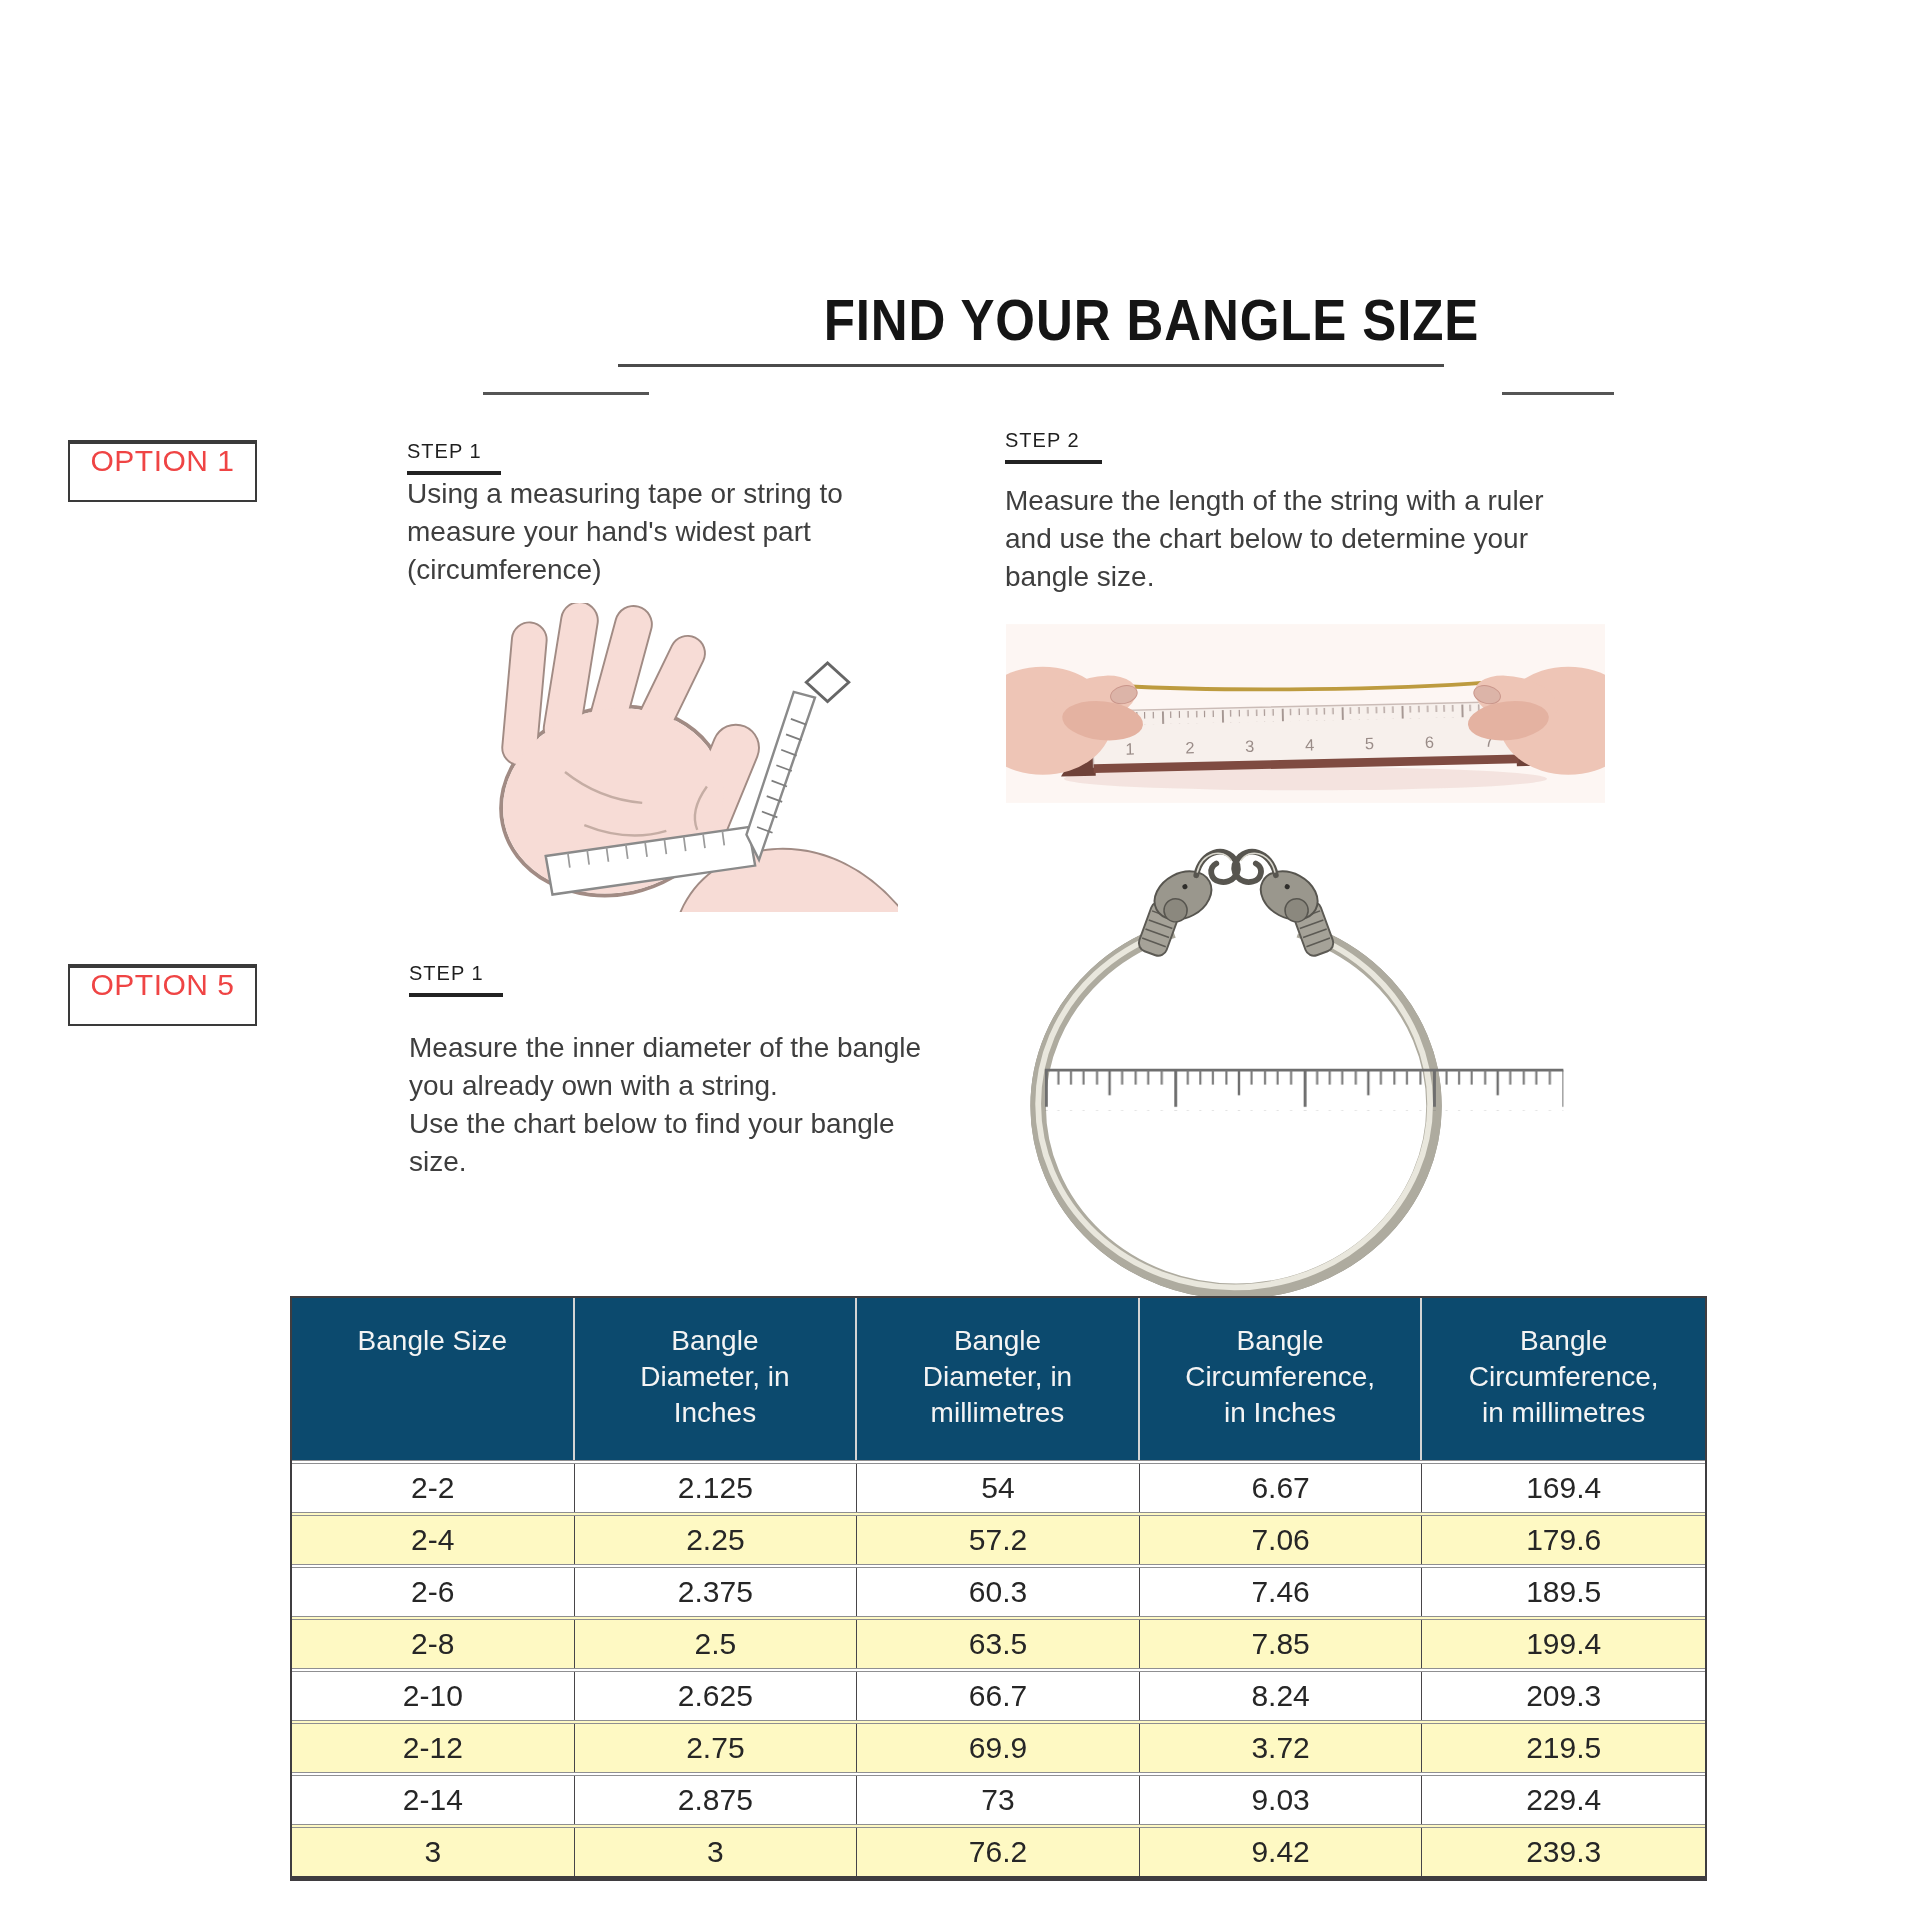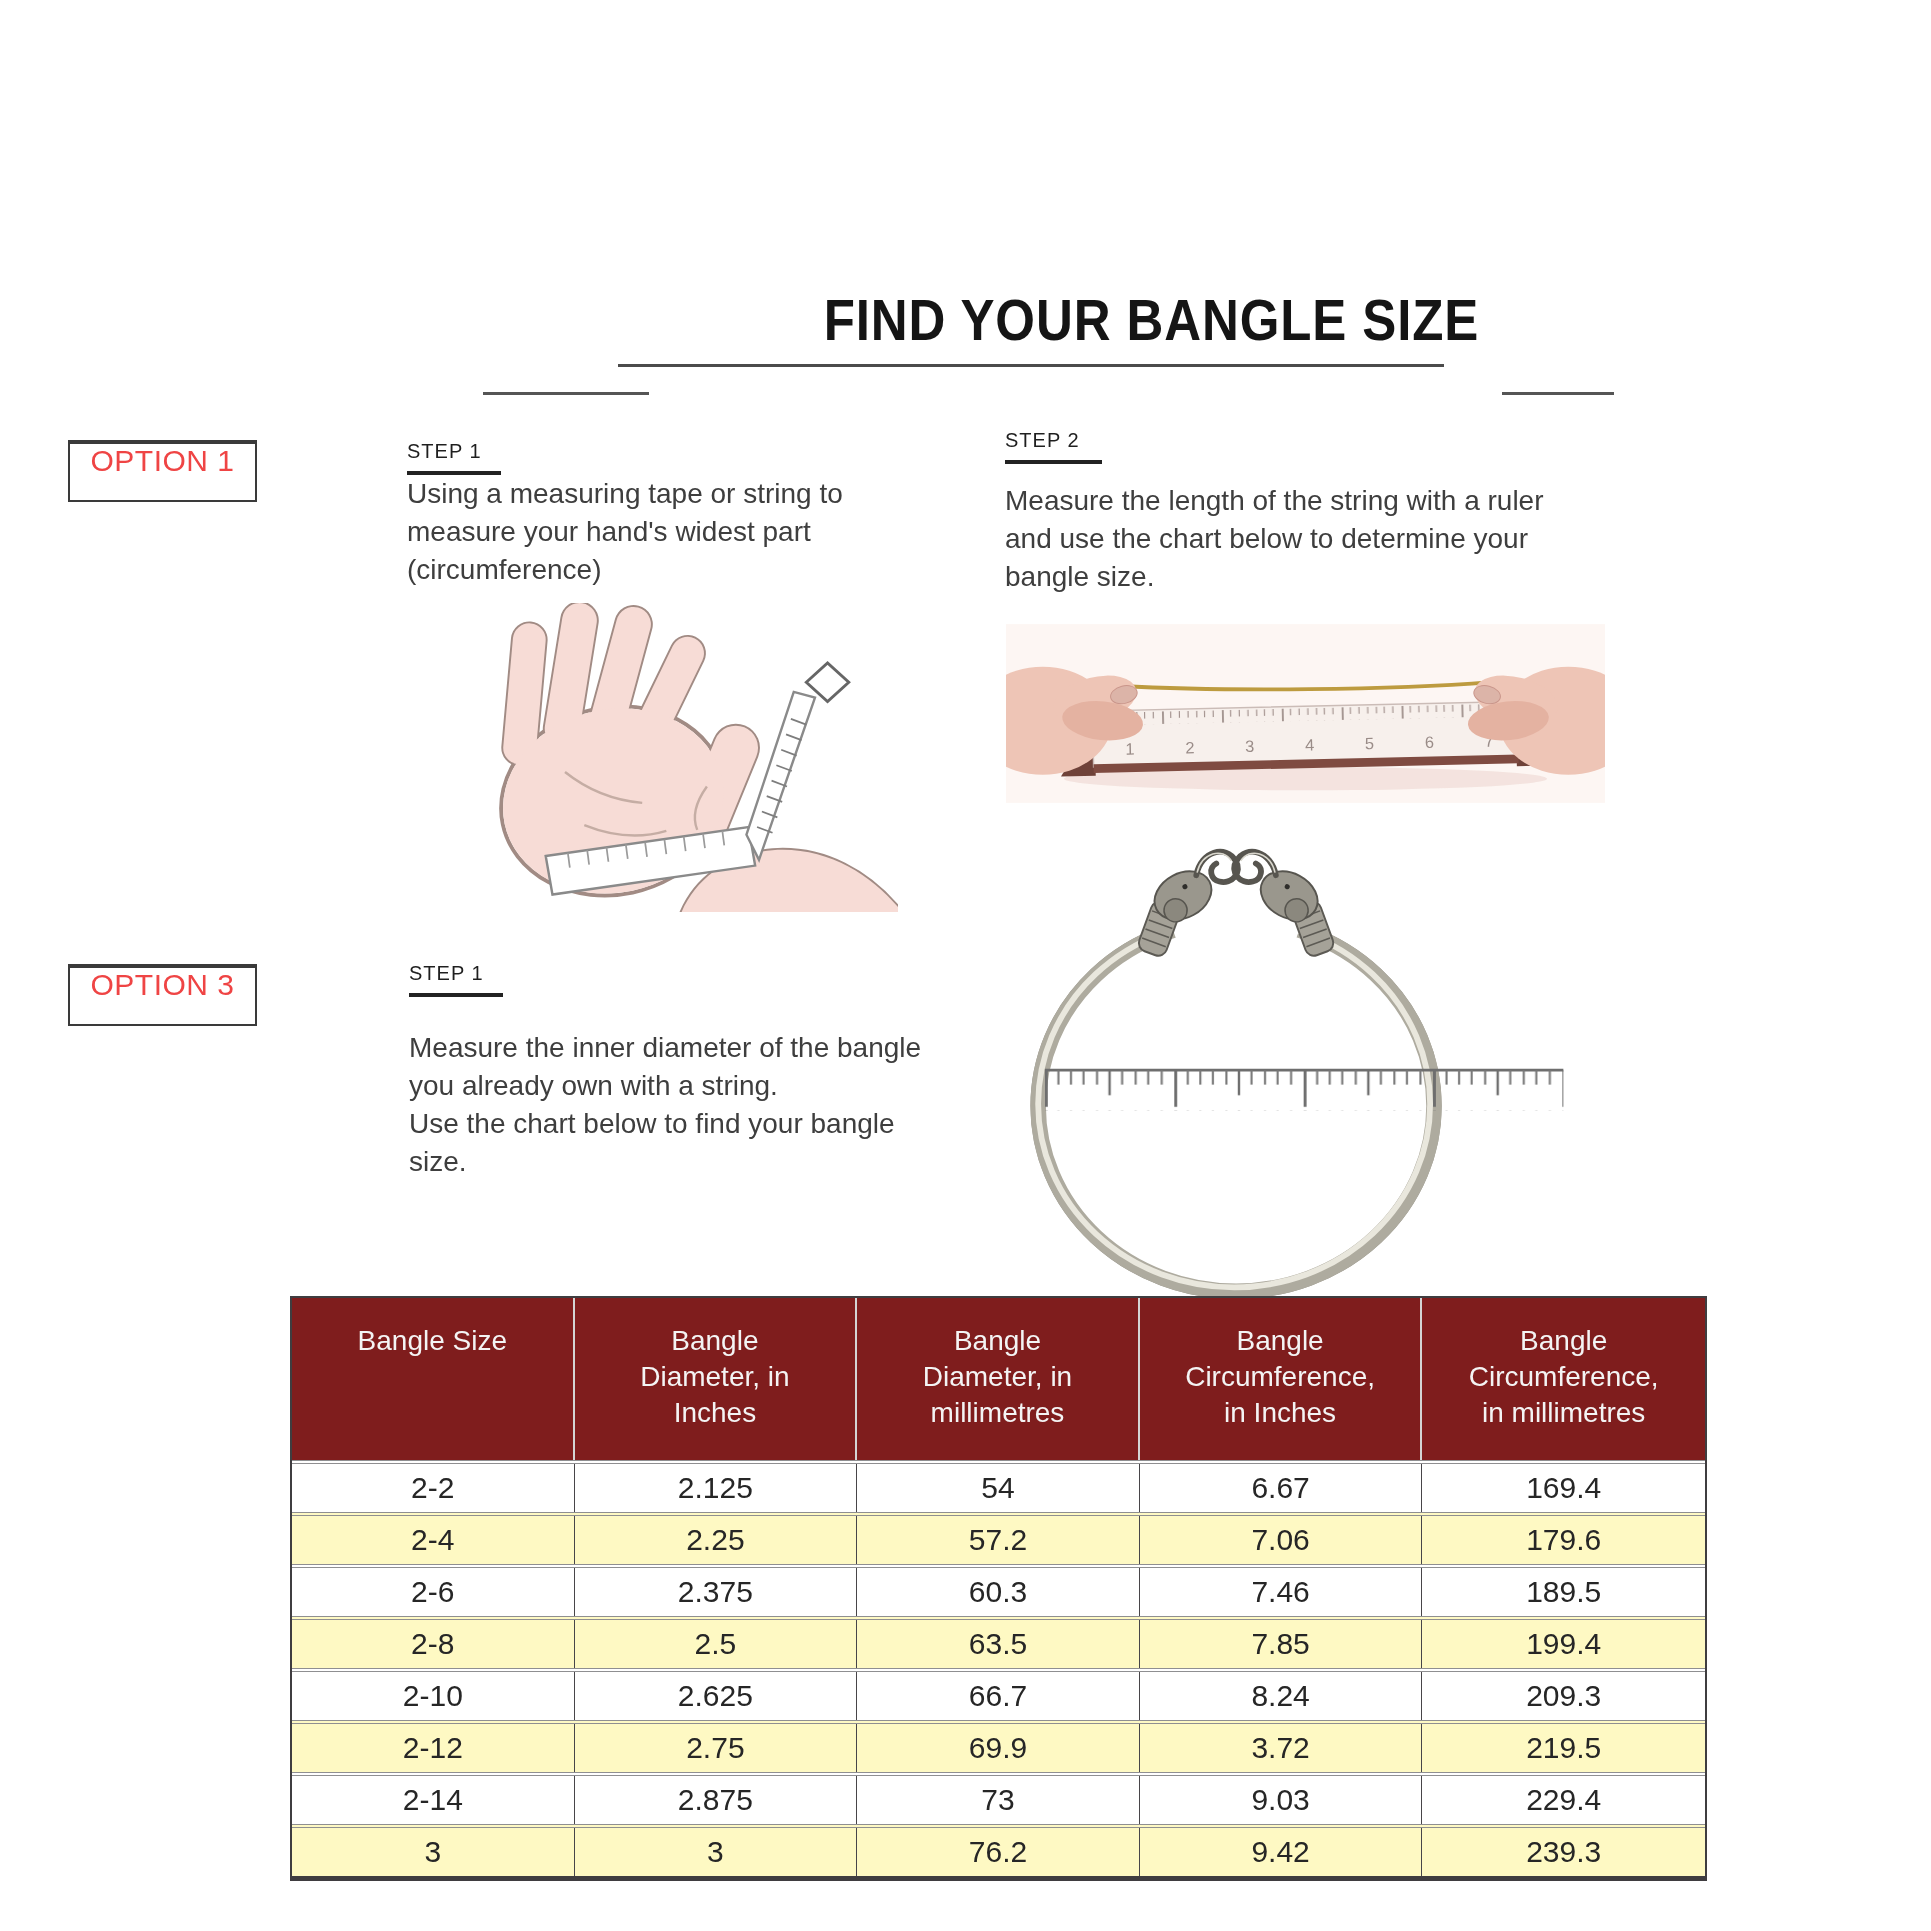--- a/index.html
+++ b/index.html
@@ -24,42 +24,42 @@
   
   .step-h{font-size:20px;font-weight:400;color:#1f1f1f;letter-spacing:1px;}
   .step-u{height:4.8px;background:#222;}
   .step-t{margin:0;font-size:28px;line-height:38px;color:#3e3e3e;white-space:pre-line;}
 
   
   .size-table{left:290px;top:1296px;width:1417px;border:2.9px solid #3f3d40;border-bottom-width:5.8px;
     box-sizing:border-box;background:#fff;}
   .t-row{display:grid;grid-template-columns:repeat(5,1fr);height:52px;box-sizing:border-box;}
   .t-row + .t-row{border-top:4.8px double #8f8f91;}
-  .t-head{height:162px;background:#7f1d1d;border-top:none!important;}
+  .t-head{height:162px;background:#0c4a6e;border-top:none!important;}
   .t-row > div{display:flex;align-items:center;justify-content:center;
     border-right:1.9px solid #474549;font-size:30px;color:#262626;box-sizing:border-box;}
   .t-row > div:last-child{border-right:none;}
   .t-head > div{align-items:flex-start;padding-top:25px;border-right:2.9px solid #d4d4d4;
     font-size:28px;line-height:36px;color:#f4f4f4;text-align:center;white-space:pre-line;}
   .t-head > div:last-child{border-right:none;}
   .t-alt{background:#fef9c3;}
 </style>
 </head>
 <body>
 
 <h1 class="abs" id="page-title"><span>FIND YOUR BANGLE SIZE</span></h1>
 <div class="abs title-rule"></div>
 <div class="abs rule-frag frag-l"></div>
 <div class="abs rule-frag frag-r"></div>
 
 <div class="abs option-box" style="top:440px">
   <span>OPTION 1</span>
 </div>
 <div class="abs option-box" style="top:964px">
-  <span>OPTION 3</span>
+  <span>OPTION 5</span>
 </div>
 
 <div class="abs" style="left:407px;top:440px;width:521px">
   <div class="step-h">STEP 1</div>
   <div class="step-u" style="width:94px;margin-top:7.7px"></div>
   <p class="step-t" style="">Using a measuring tape or string to
 measure your hand's widest part
 (circumference)</p>
 </div>
 

